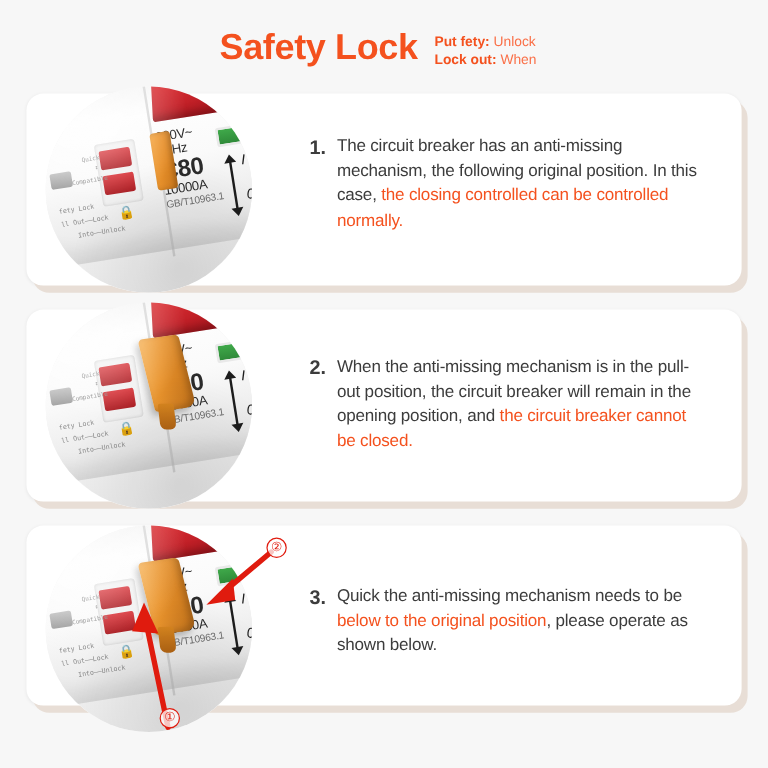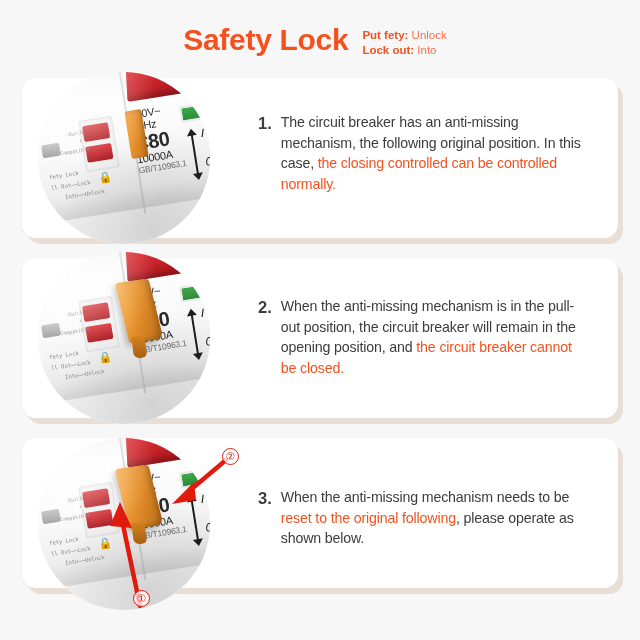--- a/index.html
+++ b/index.html
@@ -370,21 +370,21 @@
 <div class="header">
   <div class="header-inner">
     <div class="title">Safety Lock</div>
     <div class="subtitle-block">
       <div class="sub-line">
         <span class="sub-key">Put fety:</span>
         <span class="sub-val">Unlock</span>
       </div>
       <div class="sub-line">
         <span class="sub-key">Lock out:</span>
-        <span class="sub-val">Into</span>
+        <span class="sub-val">When</span>
       </div>
     </div>
   </div>
 </div>
 
 <div class="card" id="card-1"></div>
 <div class="card" id="card-2"></div>
 <div class="card" id="card-3"></div>
 
 <div class="photo" id="photo-1">
@@ -521,15 +521,15 @@
 <div class="step-text" id="text-2">
   <div class="step-num">2.</div>
   <div class="step-body">
     <span>When the anti-missing mechanism is in the pull-out position, the circuit breaker will remain in the opening position, and </span><span class="hl">the circuit breaker cannot be closed.</span>
   </div>
 </div>
 
 <div class="step-text" id="text-3">
   <div class="step-num">3.</div>
   <div class="step-body">
-    <span>When the anti-missing mechanism needs to be </span><span class="hl">reset to the original following</span><span>, please operate as shown below.</span>
+    <span>Quick the anti-missing mechanism needs to be </span><span class="hl">below to the original position</span><span>, please operate as shown below.</span>
   </div>
 </div>
 
 </body></html>

